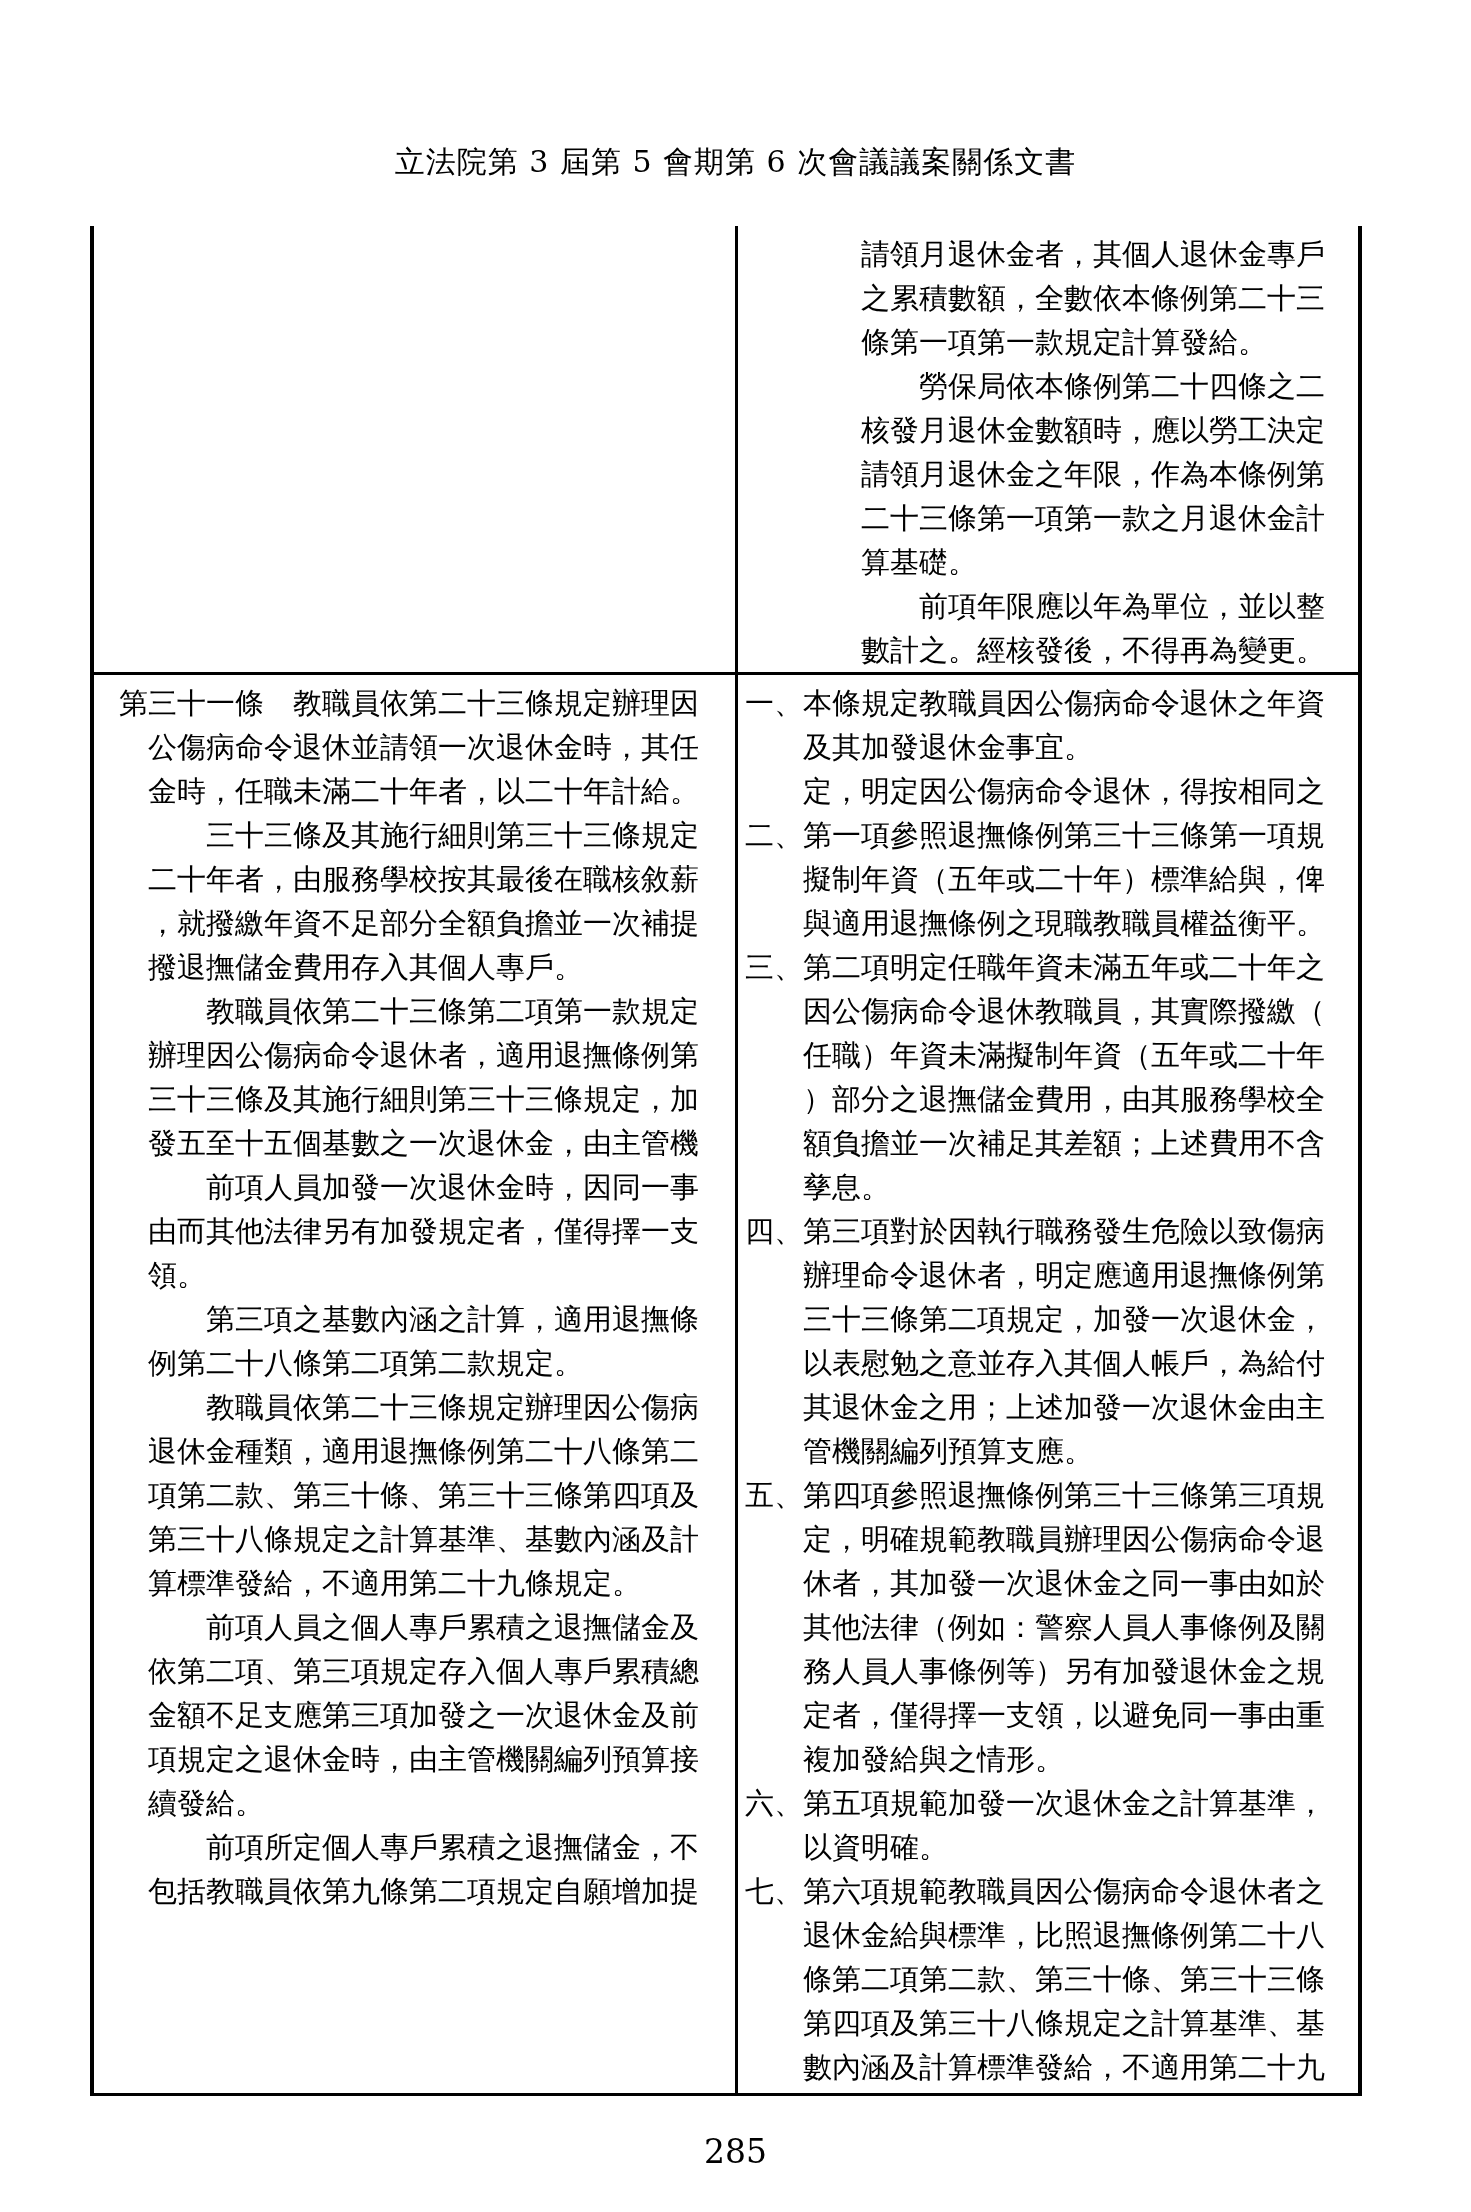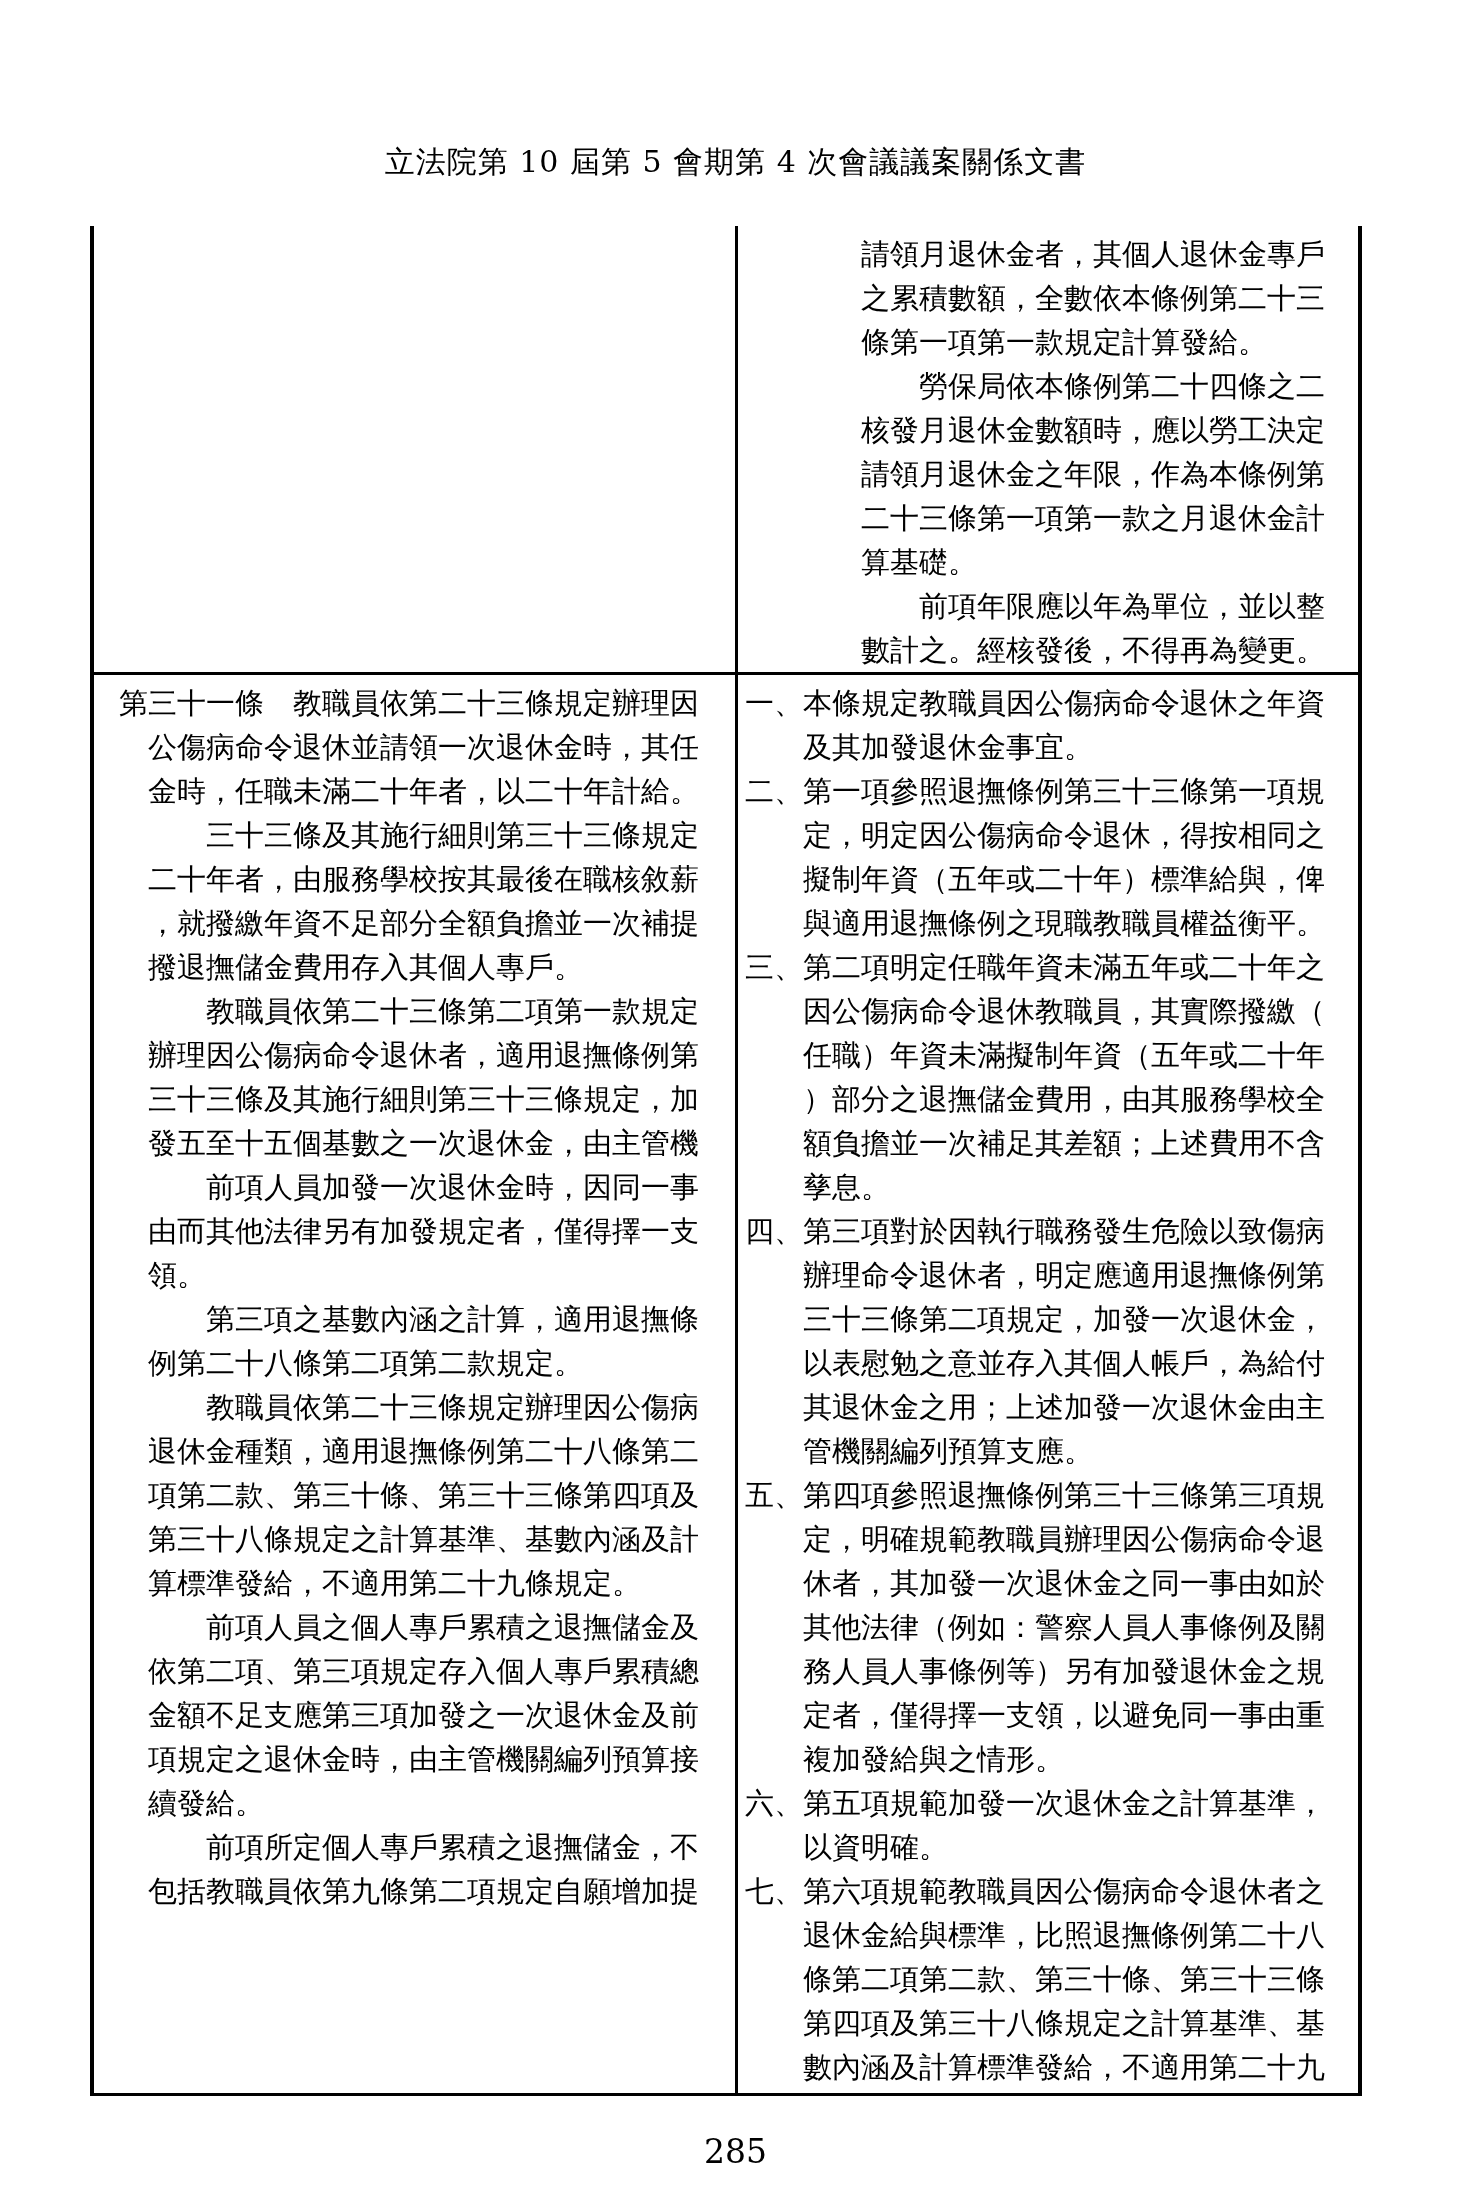--- a/index.html
+++ b/index.html
@@ -30,21 +30,21 @@
   .t-row.second .cell { padding-bottom:4px; }
   .line { white-space:pre; }
   .page-footer {
     position:absolute; top:2132px; left:0; width:100%;
     text-align:center; font-size:33px;
   }
 </style>
 </head>
 <body>
 
-<div class="doc-header">立法院第 10 屆第 5 會期第 4 次會議議案關係文書</div>
+<div class="doc-header">立法院第 3 屆第 5 會期第 6 次會議議案關係文書</div>
 
 <div class="doc-table">
   <div class="t-row first">
     <div class="cell cell-left"></div>
     <div class="cell cell-right">
         <div class="line">　　　　請領月退休金者，其個人退休金專戶</div>
         <div class="line">　　　　之累積數額，全數依本條例第二十三</div>
         <div class="line">　　　　條第一項第一款規定計算發給。</div>
         <div class="line">　　　　　　勞保局依本條例第二十四條之二</div>
         <div class="line">　　　　核發月退休金數額時，應以勞工決定</div>
@@ -82,22 +82,22 @@
         <div class="line">　依第二項、第三項規定存入個人專戶累積總</div>
         <div class="line">　金額不足支應第三項加發之一次退休金及前</div>
         <div class="line">　項規定之退休金時，由主管機關編列預算接</div>
         <div class="line">　續發給。</div>
         <div class="line">　　　前項所定個人專戶累積之退撫儲金，不</div>
         <div class="line">　包括教職員依第九條第二項規定自願增加提</div>
       </div>
     <div class="cell cell-right">
         <div class="line">一、本條規定教職員因公傷病命令退休之年資</div>
         <div class="line">　　及其加發退休金事宜。</div>
+        <div class="line">　　定，明定因公傷病命令退休，得按相同之</div>
         <div class="line">二、第一項參照退撫條例第三十三條第一項規</div>
-        <div class="line">　　定，明定因公傷病命令退休，得按相同之</div>
         <div class="line">　　擬制年資（五年或二十年）標準給與，俾</div>
         <div class="line">　　與適用退撫條例之現職教職員權益衡平。</div>
         <div class="line">三、第二項明定任職年資未滿五年或二十年之</div>
         <div class="line">　　因公傷病命令退休教職員，其實際撥繳（</div>
         <div class="line">　　任職）年資未滿擬制年資（五年或二十年</div>
         <div class="line">　　）部分之退撫儲金費用，由其服務學校全</div>
         <div class="line">　　額負擔並一次補足其差額；上述費用不含</div>
         <div class="line">　　孳息。</div>
         <div class="line">四、第三項對於因執行職務發生危險以致傷病</div>
         <div class="line">　　辦理命令退休者，明定應適用退撫條例第</div>

